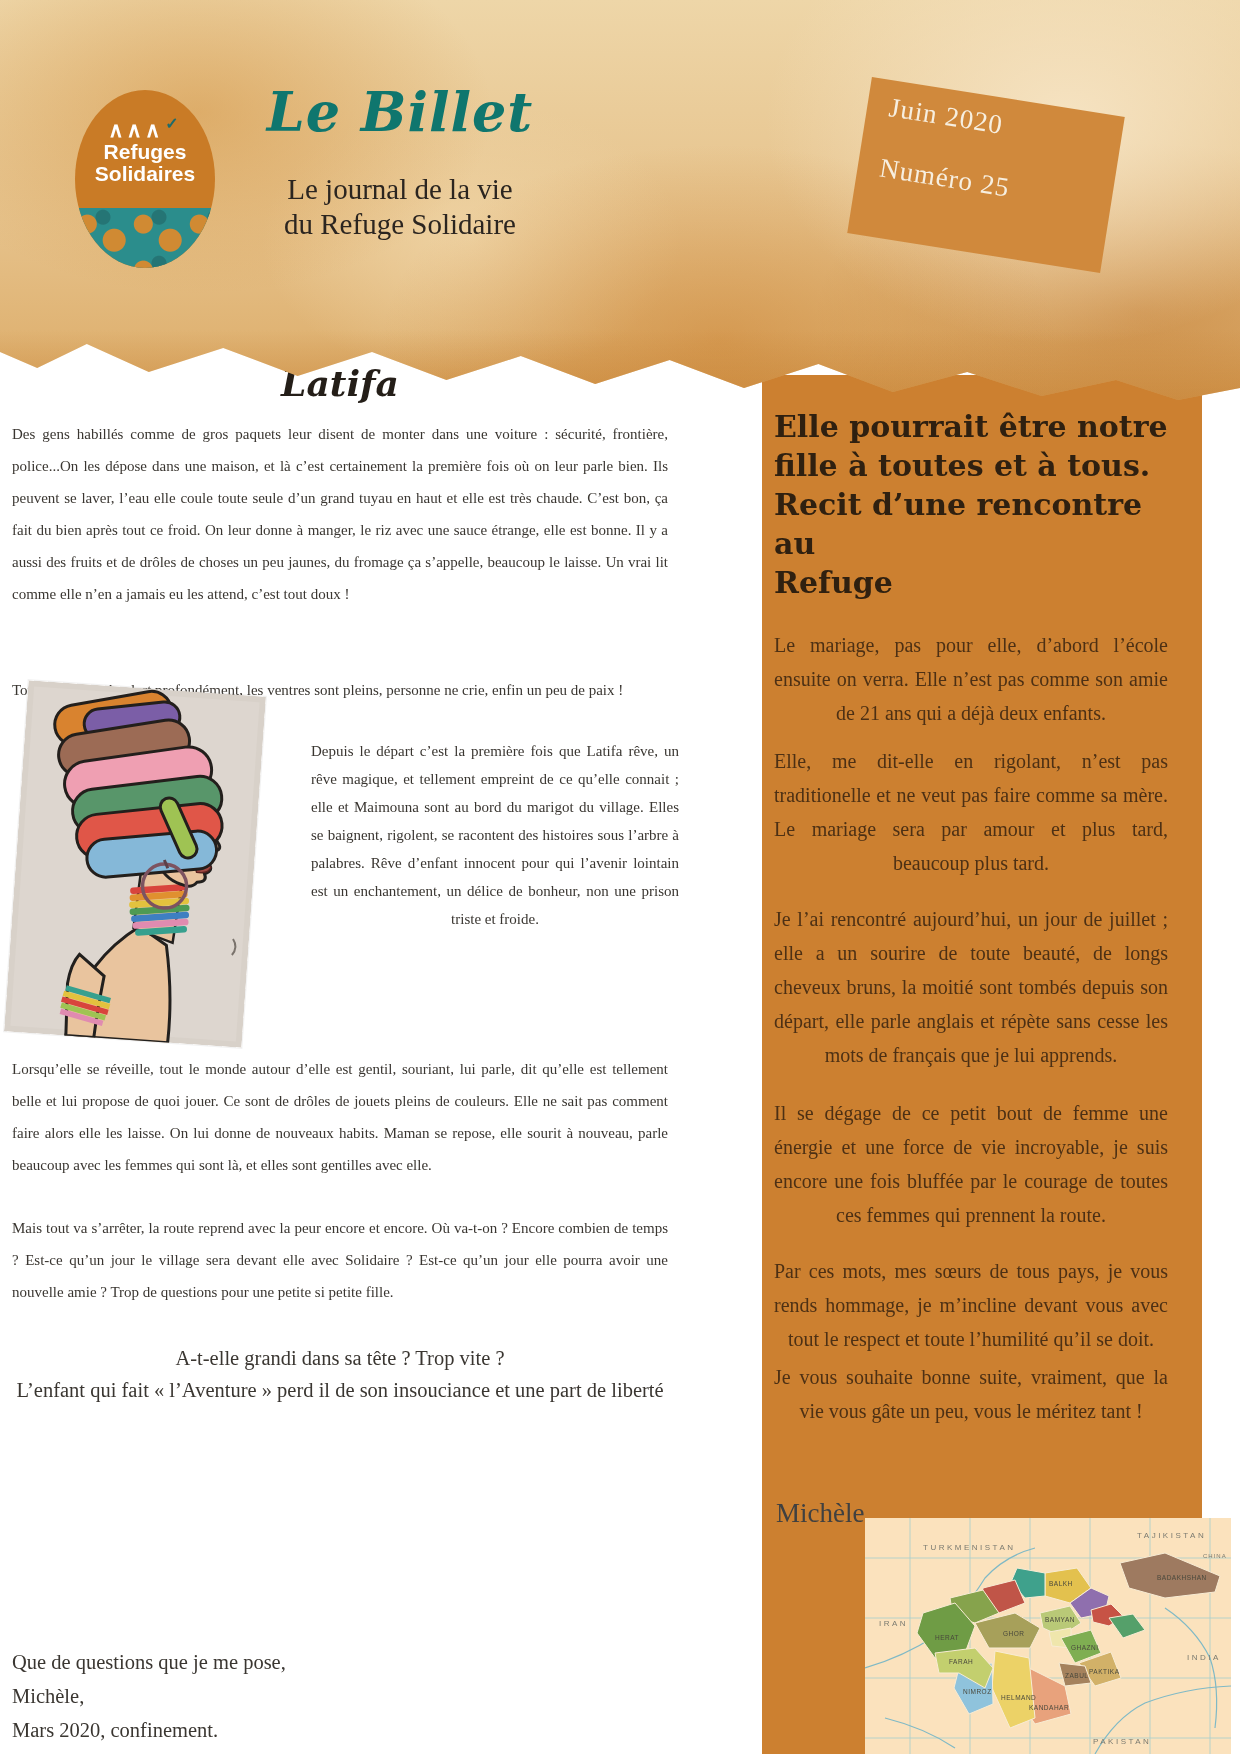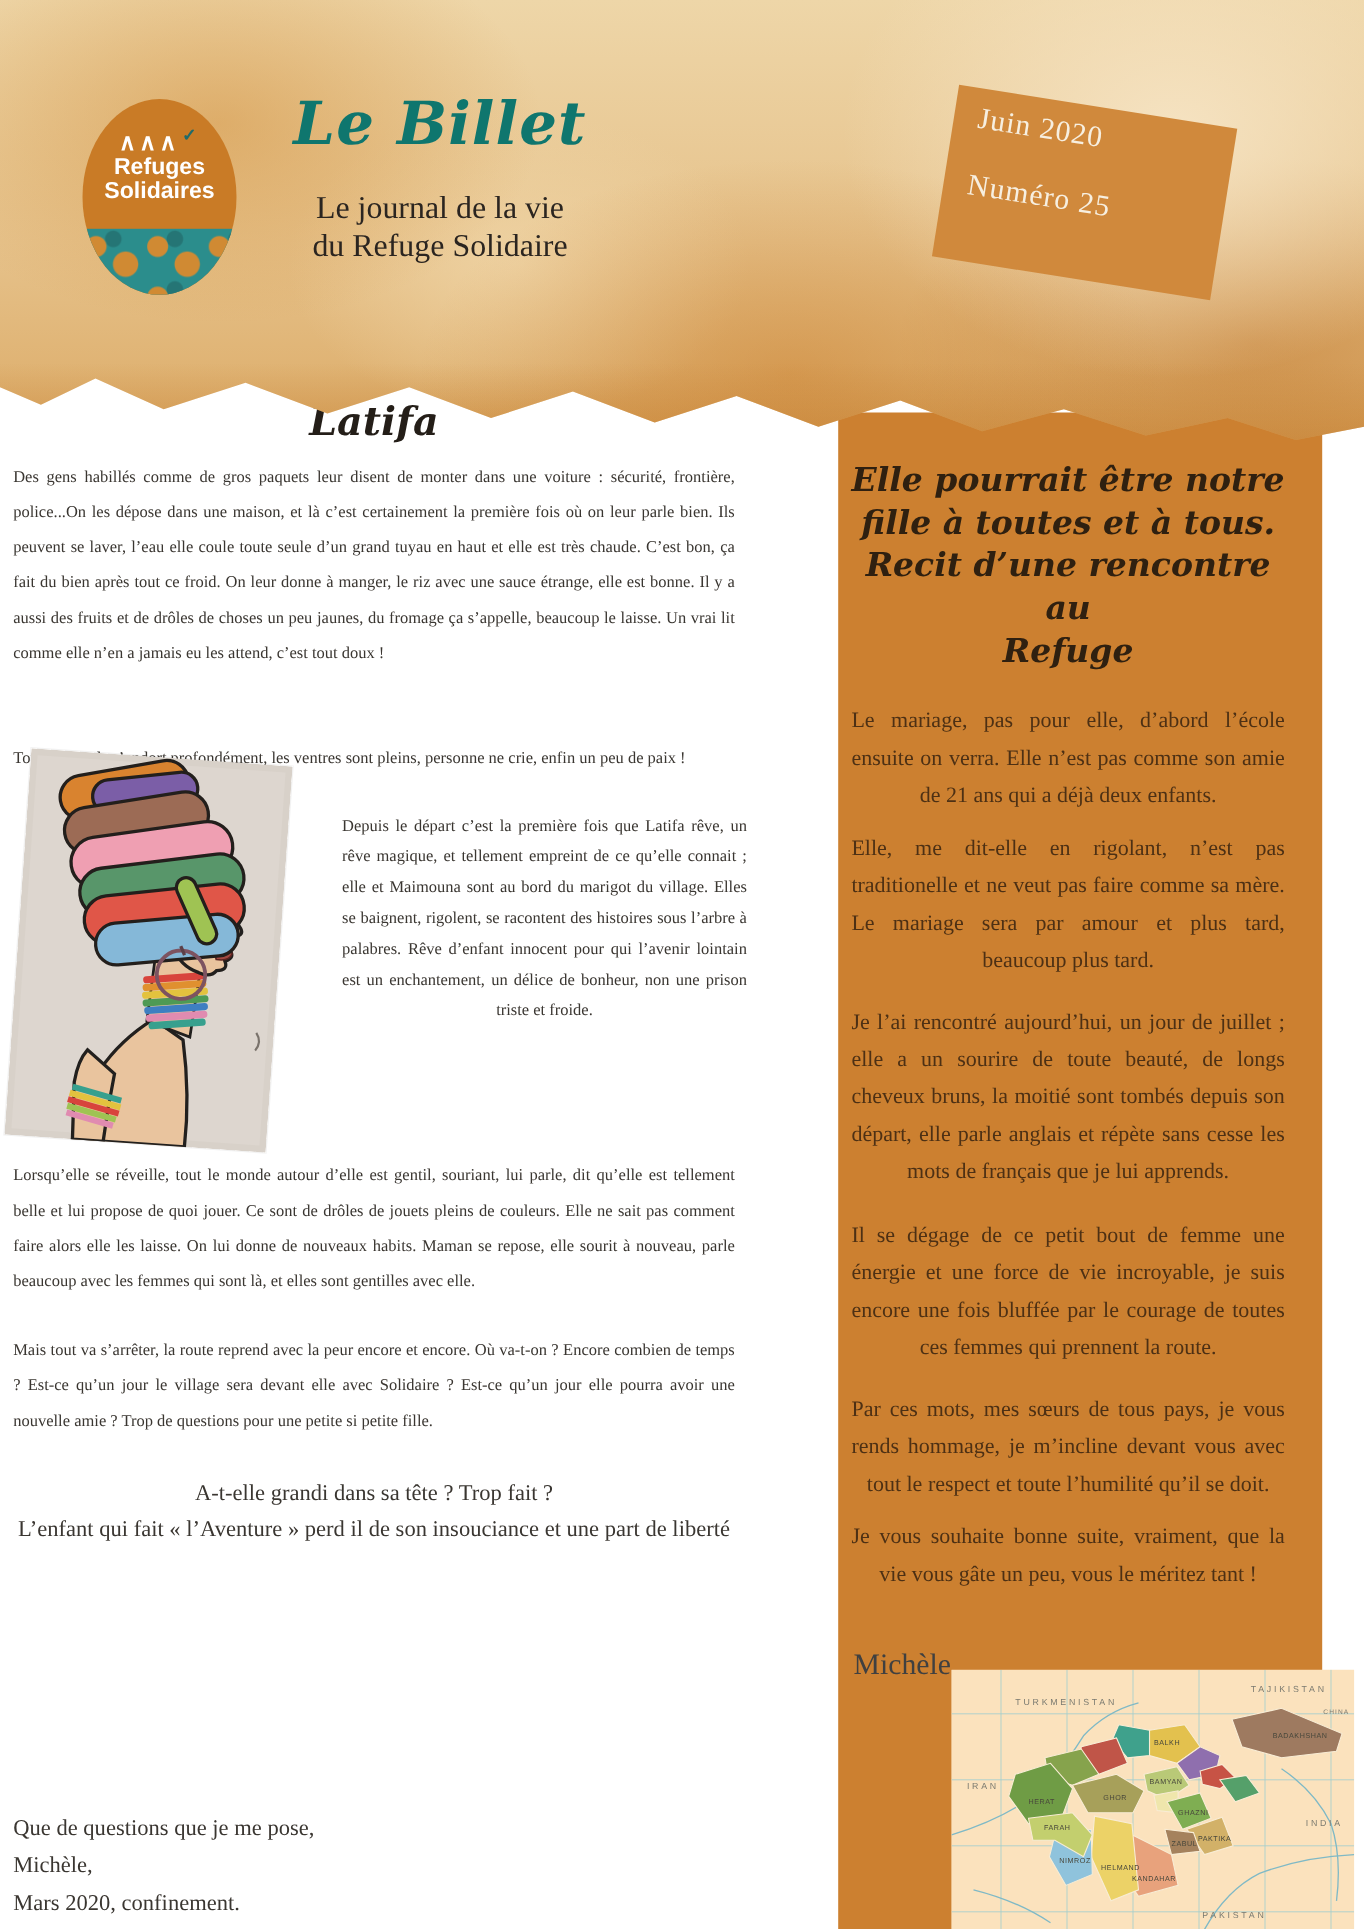--- a/index.html
+++ b/index.html
@@ -65,23 +65,23 @@
           font-size:20.5px;line-height:32px;}
   .sig{position:absolute;left:0;top:1285px;width:656px;font-size:20.5px;line-height:34px;text-align:left;}
 
   
   .photo{position:absolute;left:16px;top:688px;width:238px;height:352px;transform:rotate(4deg);
          box-shadow:0 0 0 1px rgba(0,0,0,.05);z-index:2;}
 
   
   .right-col{position:absolute;left:762px;top:375px;width:440px;height:1379px;background:#cc8030;
              box-sizing:border-box;padding:26px 34px 0 12px;z-index:2;color:#4d3014;}
-  .r-title{font-family:"DejaVu Serif",serif;font-style:italic;font-weight:bold;
-           font-size:30px;line-height:1.3;color:#2f2010;text-align:center;margin:16px 0 26px 0;}
-  .rp{font-size:20px;line-height:34px;text-align:justify;text-align-last:center;margin:14px 0 14px 0;}
+  .r-title{font-family:"DejaVu Serif",serif;font-weight:bold;
+           font-size:30px;line-height:1.3;color:#2f2010;margin:6px 0 26px 0;}
+  .rp{font-size:20px;line-height:34px;text-align:justify;text-align-last:center;margin:4px 0 14px 0;}
   .rp.tight{margin-bottom:0;}
   .r-sig{position:absolute;left:776px;top:1498px;font-size:27px;color:#404040;z-index:4;}
 
   
   .map{position:absolute;left:865px;top:1518px;width:366px;height:236px;z-index:3;
        background:#fbe2bd;}
   .map svg{display:block;}
 </style>
 </head>
 <body>
@@ -113,21 +113,21 @@
   </div>
 
   <div class="left-col">
     <div class="latifa">Latifa</div>
     <p class="lp lp1">Des gens habillés comme de gros paquets leur disent de monter dans une voiture : sécurité, frontière, police...On les dépose dans une maison, et là c’est certainement la première fois où on leur parle bien. Ils peuvent se laver, l’eau elle coule toute seule d’un grand tuyau en haut et elle est très chaude. C’est bon, ça fait du bien après tout ce froid. On leur donne à manger, le riz avec une sauce étrange, elle est bonne. Il y a aussi des fruits et de drôles de choses un peu jaunes, du fromage ça s’appelle, beaucoup le laisse. Un vrai lit comme elle n’en a jamais eu les attend, c’est tout doux !</p>
     <p class="lp lp2">Tout le monde s’endort profondément, les ventres sont pleins, personne ne crie, enfin un peu de paix !</p>
     <p class="lp lp3">Depuis le départ c’est la première fois que Latifa rêve, un rêve magique, et tellement empreint de ce qu’elle connait ; elle et Maimouna sont au bord du marigot du village. Elles se baignent, rigolent, se racontent des histoires sous l’arbre à palabres. Rêve d’enfant innocent pour qui l’avenir lointain est un enchantement, un délice de bonheur, non une prison triste et froide.</p>
     <p class="lp lp4">Lorsqu’elle se réveille, tout le monde autour d’elle est gentil, souriant, lui parle, dit qu’elle est tellement belle et lui propose de quoi jouer. Ce sont de drôles de jouets pleins de couleurs. Elle ne sait pas comment faire alors elle les laisse. On lui donne de nouveaux habits. Maman se repose, elle sourit à nouveau, parle beaucoup avec les femmes qui sont là, et elles sont gentilles avec elle.</p>
     <p class="lp lp5">Mais tout va s’arrêter, la route reprend avec la peur encore et encore. Où va-t-on ? Encore combien de temps ? Est-ce qu’un jour le village sera devant elle avec Solidaire ? Est-ce qu’un jour elle pourra avoir une nouvelle amie ? Trop de questions pour une petite si petite fille.</p>
     <div class="qblock">
-      <div>A-t-elle grandi dans sa tête ? Trop fait ?</div>
+      <div>A-t-elle grandi dans sa tête ? Trop vite ?</div>
       <div>L’enfant qui fait « l’Aventure » perd il de son insouciance et une part de liberté</div>
     </div>
     <div class="sig">
       <div>Que de questions que je me pose,</div>
       <div>Michèle,</div>
       <div>Mars 2020, confinement.</div>
     </div>
   </div>
 
   <div class="photo">

